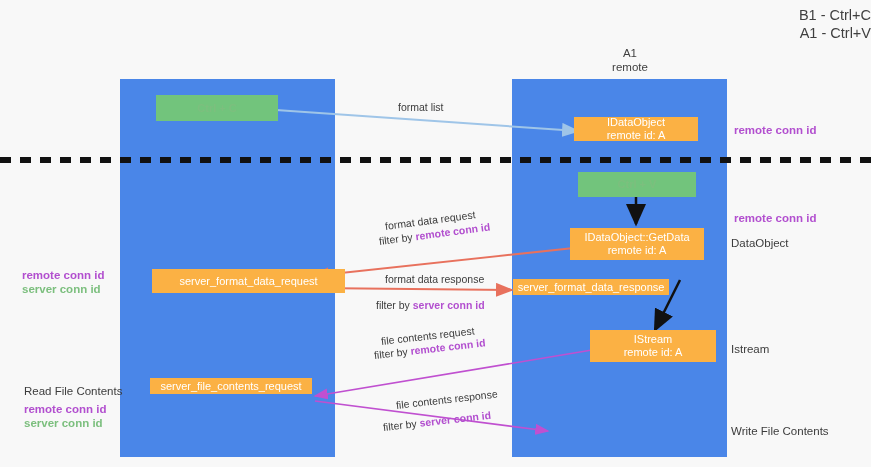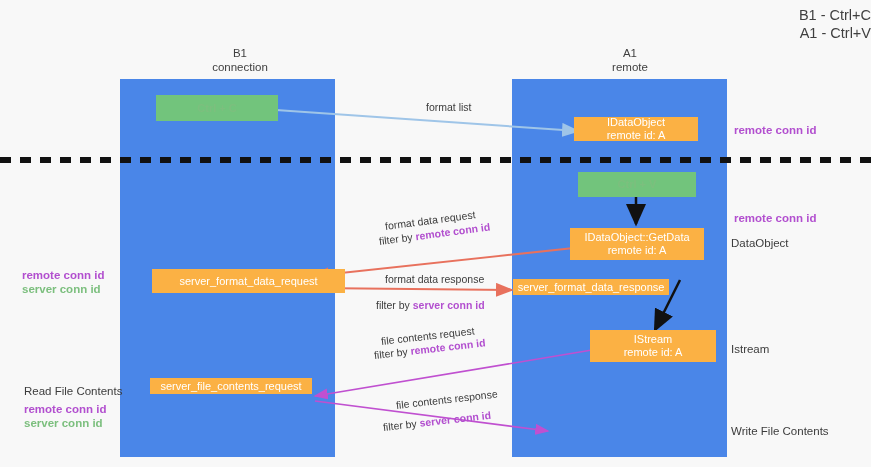--- a/index.html
+++ b/index.html
@@ -54,24 +54,20 @@
 </head>
 <body>
 
 <div id="stage">
 
   <div class="title">
     <div>B1 - Ctrl+C</div>
     <div>A1 - Ctrl+V</div>
   </div>
 
-  <div class="colhead" style="left:150px;top:47px;width:180px;">
-    <span>B1</span>
-    <span class="l2">connection</span>
-  </div>
   <div class="colhead" style="left:540px;top:47px;width:180px;">
     <span>A1</span>
     <span class="l2">remote</span>
   </div>
 
   <div class="lane" style="left:120px;top:79px;width:215px;height:378px;"></div>
   <div class="lane" style="left:512px;top:79px;width:215px;height:378px;"></div>
 
   <svg class="wires" xmlns="http://www.w3.org/2000/svg">
     <defs>
@@ -135,21 +131,21 @@
   <div class="node orange" style="left:590px;top:330px;width:126px;height:32px;flex-direction:column;">
     <span>IStream</span>
     <span class="l2">remote id: A</span>
   </div>
 
   <div class="node orange" style="left:150px;top:378px;width:162px;height:16px;">
     <span>server_file_contents_request</span>
   </div>
 
 
-  <div class="edgelab" style="left:398px;top:100px;margin-left:28px;">
+  <div class="edgelab" style="left:398px;top:100px;">
     <span>format list</span>
   </div>
 
   <div class="edgelab rot" style="left:385px;top:219px;">
     <span>format data request</span>
   </div>
   <div class="edgelab rot" style="left:379px;top:234px;">
     <span>filter by </span><span class="purple">remote conn id</span>
   </div>
 

